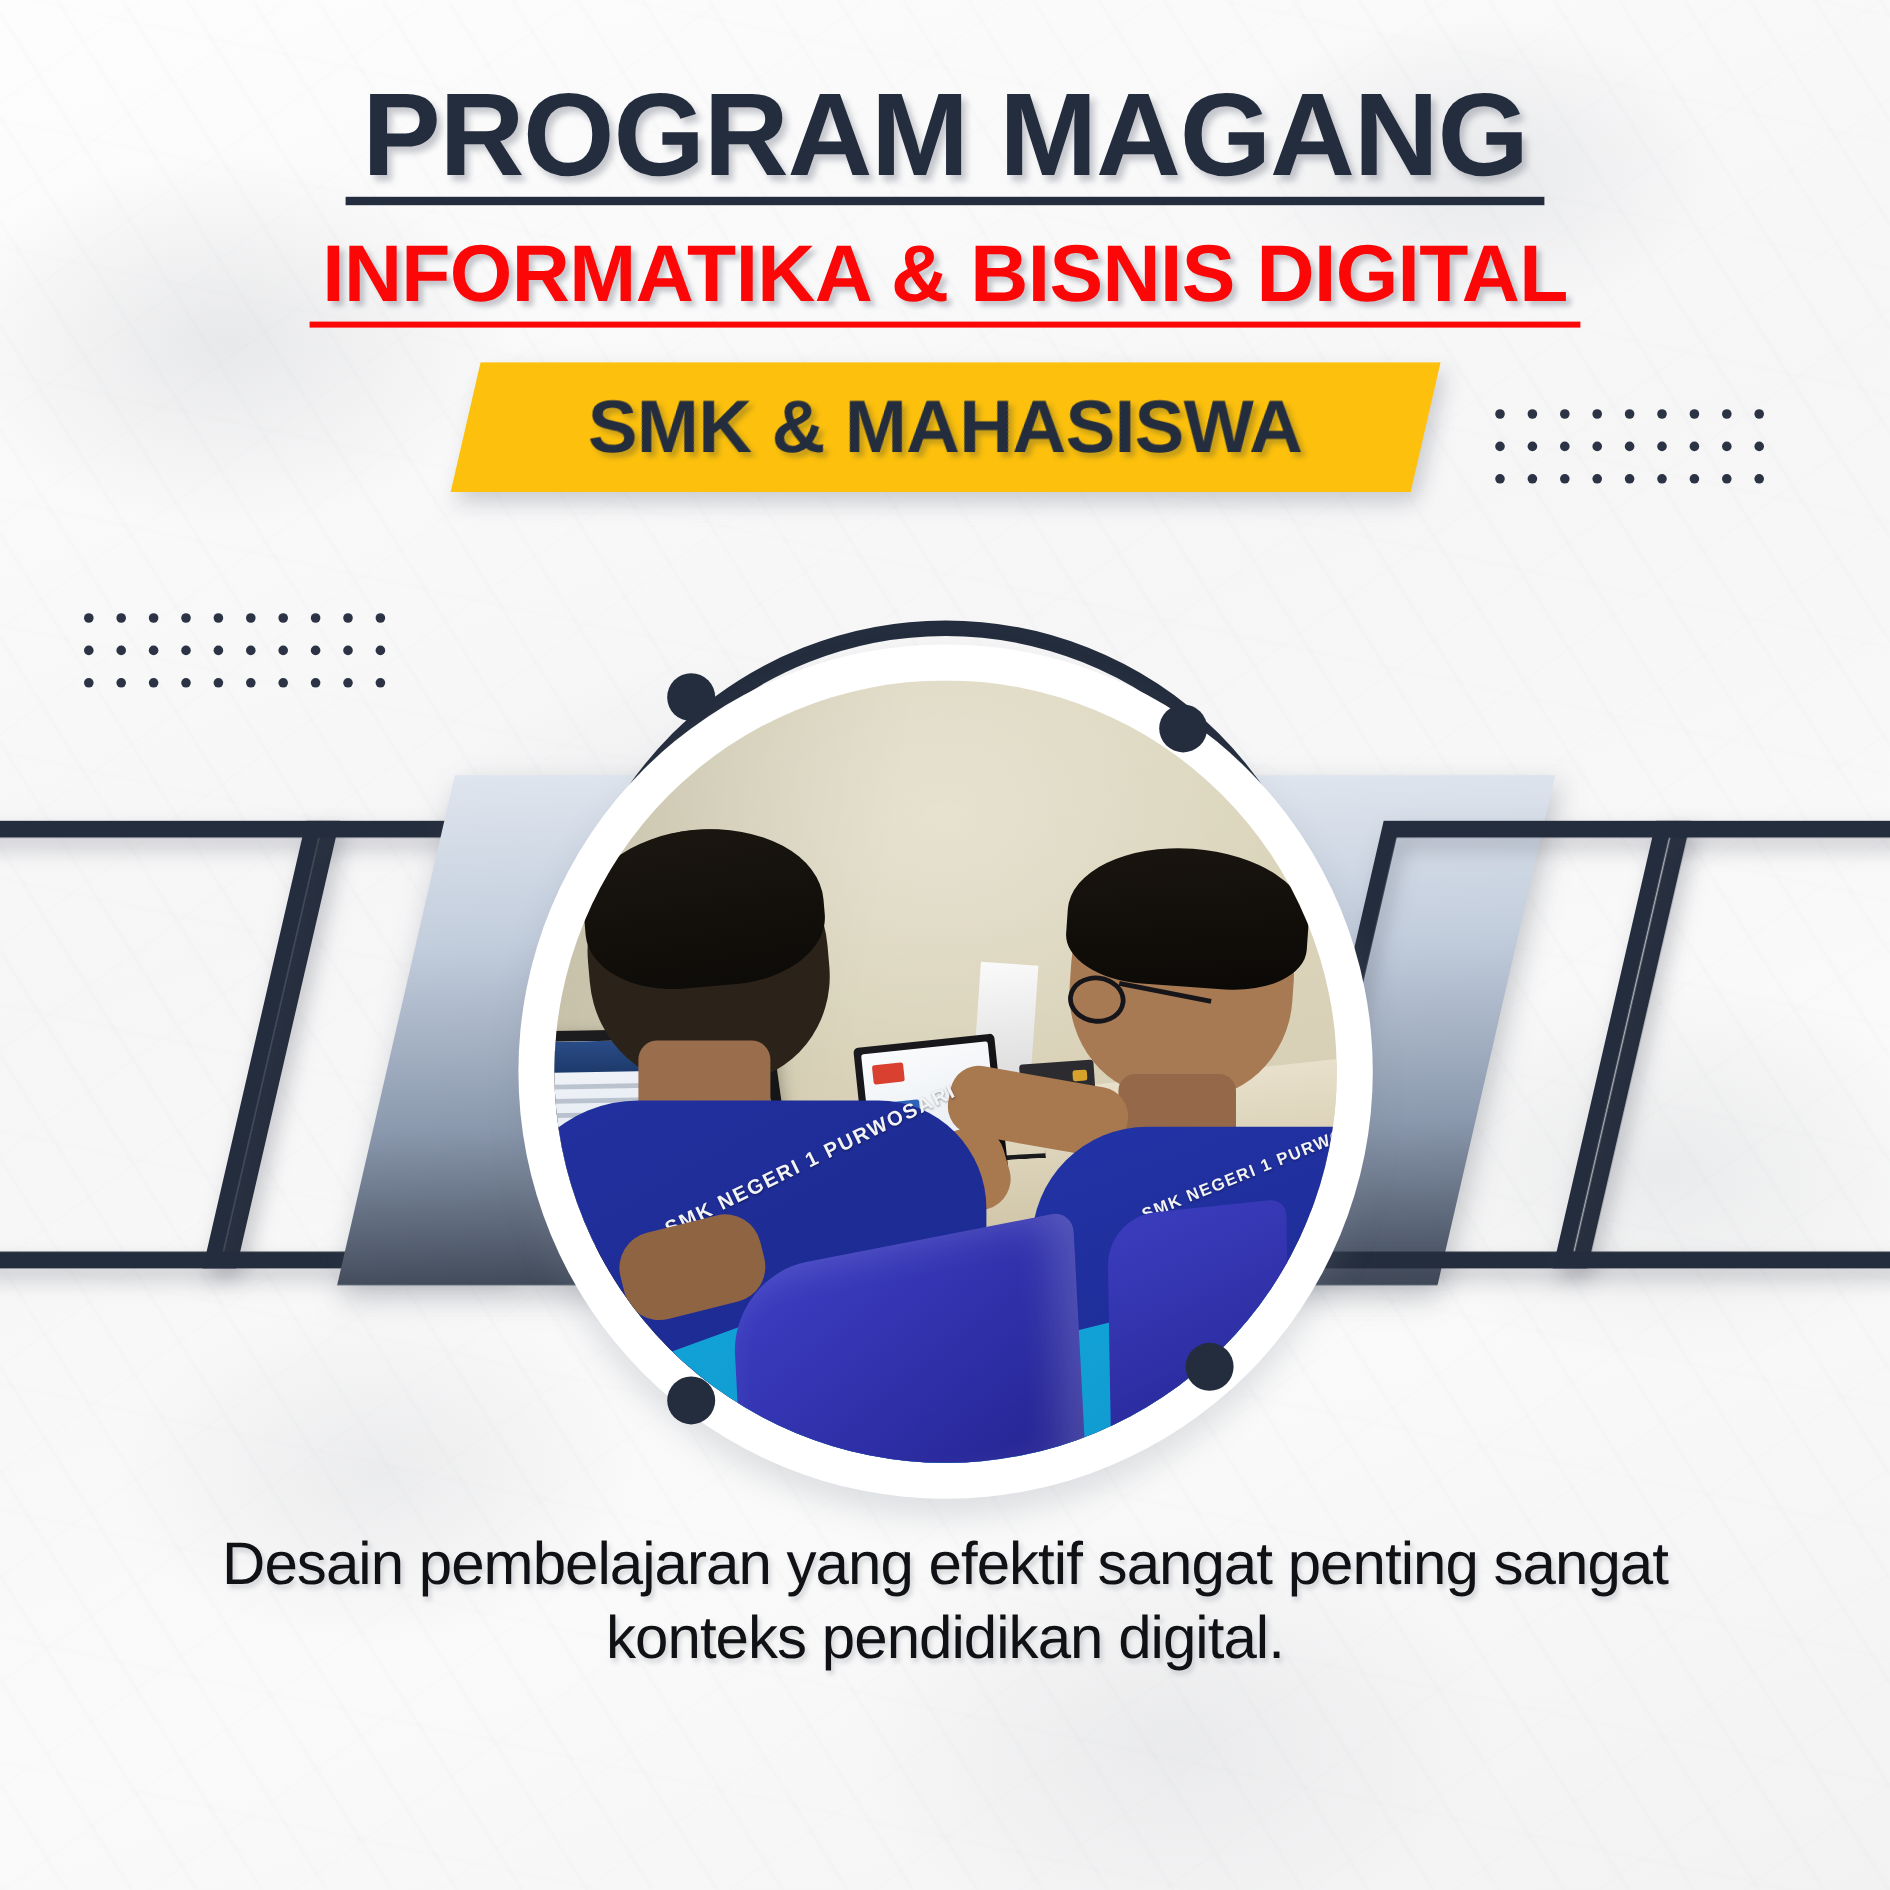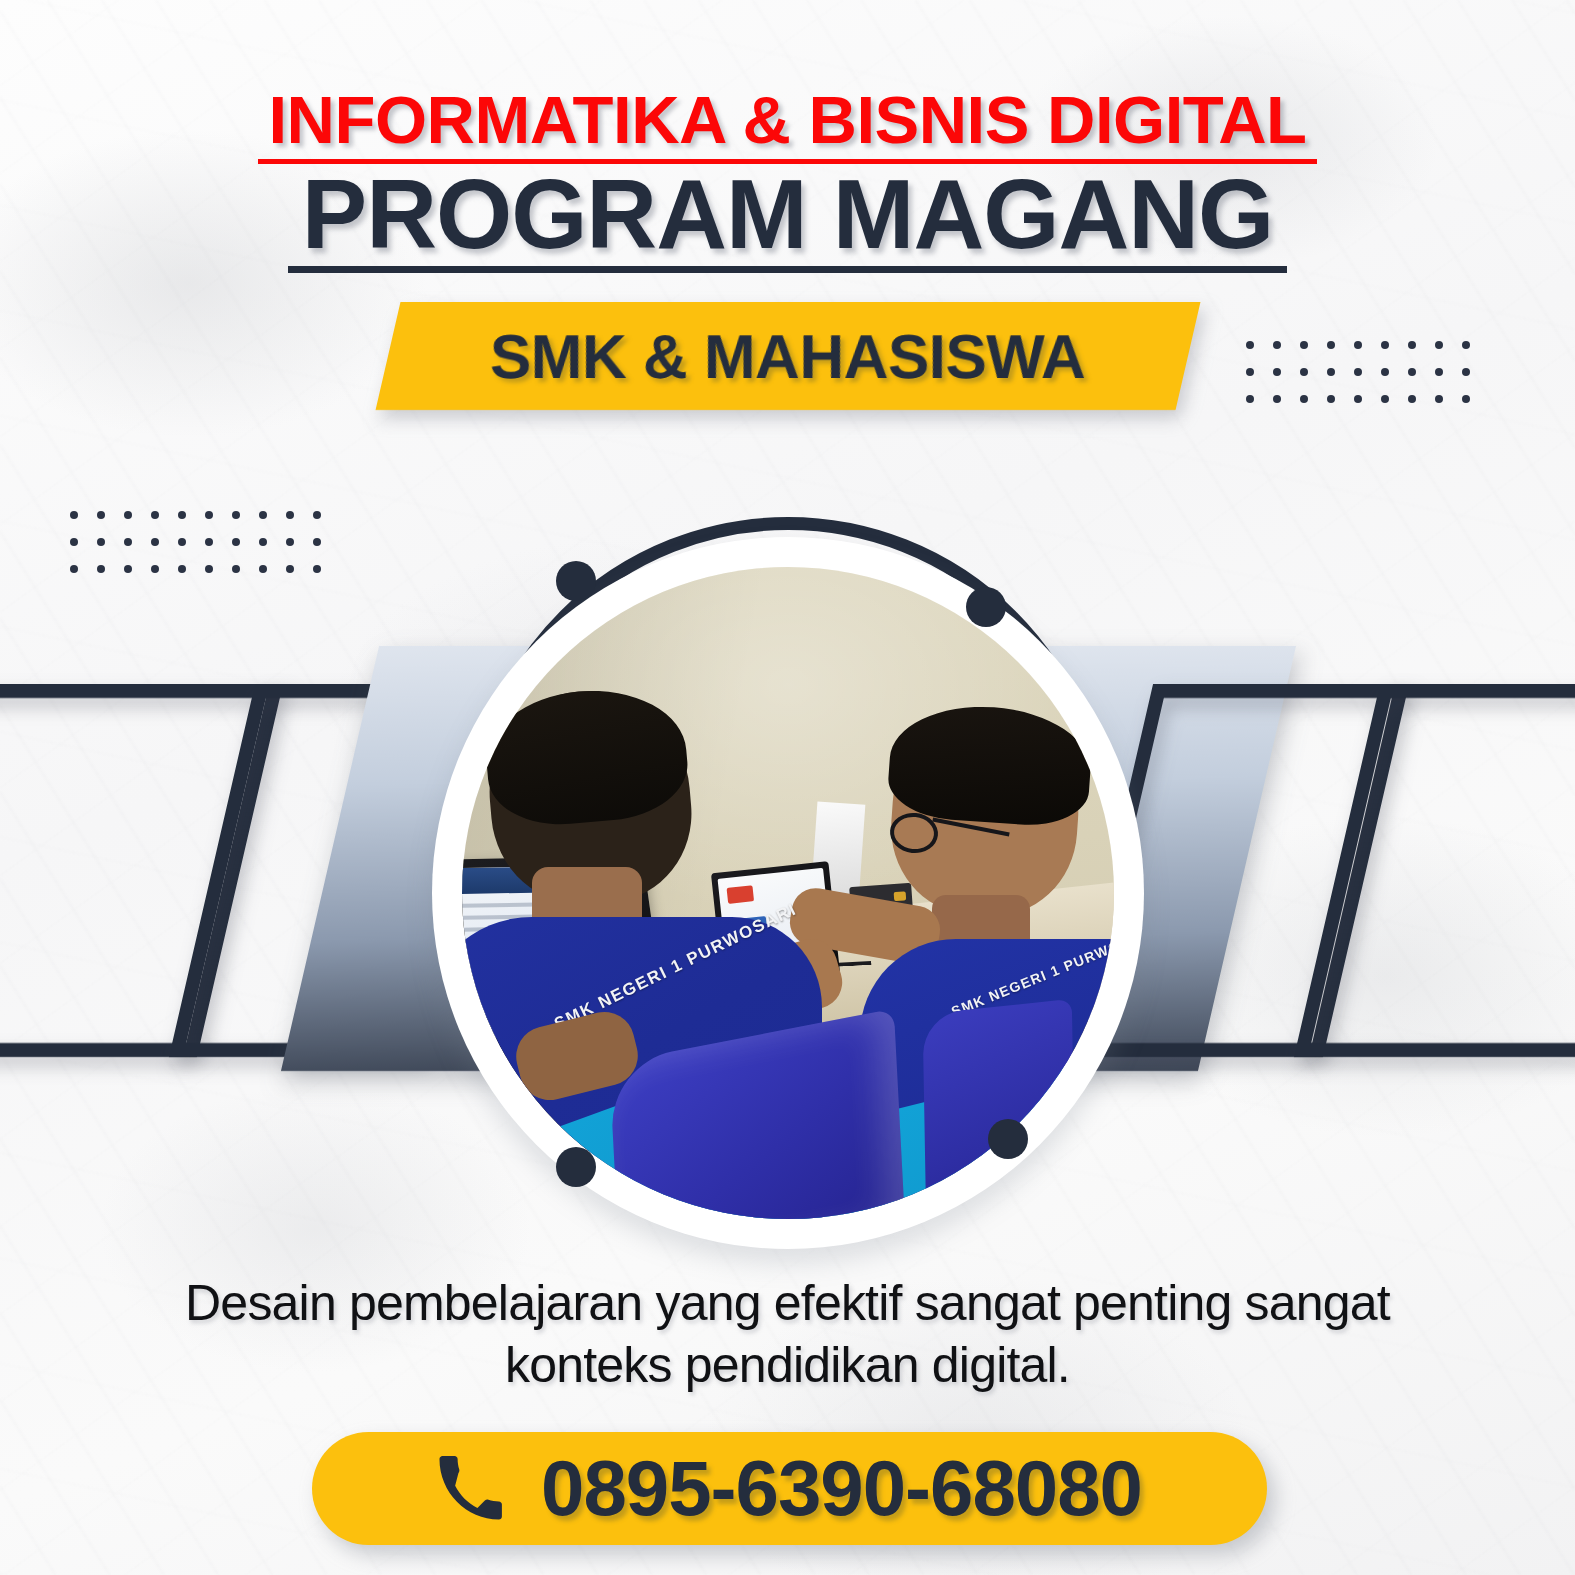--- a/index.html
+++ b/index.html
@@ -362,24 +362,24 @@
       <i></i>
       <i></i>
       <i></i>
       <i></i>
       <i></i>
       <i></i>
       <i></i>
     </div>
 
   <div id="headline-block">
+    <div id="title-main">PROGRAM MAGANG</div>
     <div id="title-sub-wrap">
       <div id="title-sub">INFORMATIKA &amp; BISNIS DIGITAL</div>
     </div>
-    <div id="title-main">PROGRAM MAGANG</div>
   </div>
 
   <div id="banner-wrap">
     <div id="banner">
       <span id="banner-label">SMK &amp; MAHASISWA</span>
     </div>
   </div>
 
 
   <div id="photo-area">
@@ -457,20 +457,14 @@
     </div>
 
     <div class="ring-dot" id="rdot-tl"></div>
     <div class="ring-dot" id="rdot-tr"></div>
     <div class="ring-dot" id="rdot-bl"></div>
     <div class="ring-dot" id="rdot-br"></div>
   </div>
 
   <div id="tagline">Desain pembelajaran yang efektif sangat penting sangat konteks pendidikan digital.</div>
 
-  <div id="phone-pill">
-    <svg id="phone-icon" viewBox="0 0 24 24">
-      <path fill="#242d3d" d="M6.6 10.8c1.8 3.5 4.6 6.3 8.1 8.1l2.7-2.7c.4-.4.9-.5 1.3-.3 1.2.4 2.5.6 3.8.6.6 0 1.1.5 1.1 1.1V22c0 .6-.5 1.1-1.1 1.1C10.7 23.1 0.9 13.3 0.9 1.1 0.9.5 1.4 0 2 0h4.4c.6 0 1.1.5 1.1 1.1 0 1.3.2 2.6.6 3.8.1.4 0 .9-.3 1.3L6.6 10.8z"></path>
-    </svg>
-    <span id="phone-number">0895-6390-68080</span>
-  </div>
 
 </div>
 
 </body></html>

